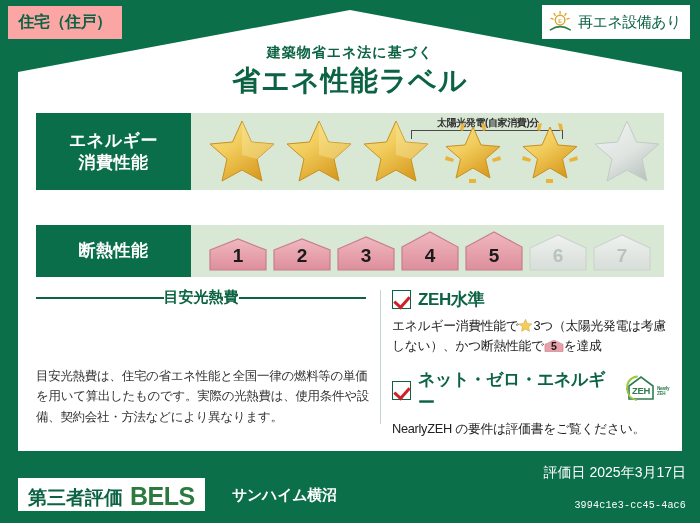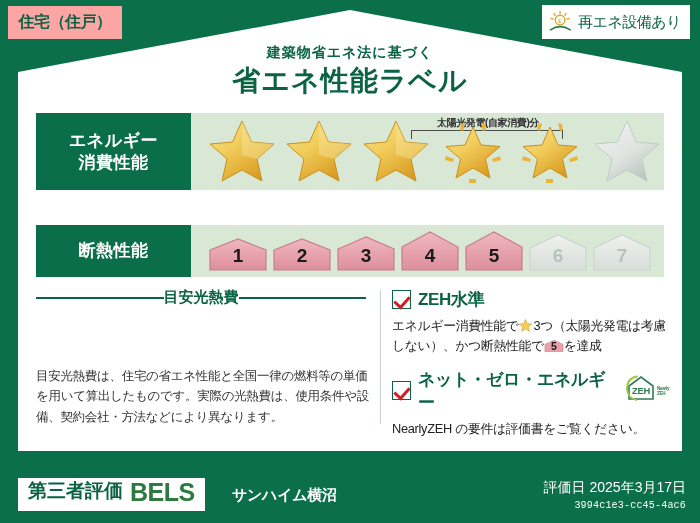--- a/index.html
+++ b/index.html
@@ -205,21 +205,21 @@
   }
   .zeh-block2 { margin-top: 12px; }
   .zeh-logo { width: 46px; height: 26px; flex: none; }
 
   
   .bels-badge {
     position: absolute;
     left: 18px; bottom: 12px;
     height: 33px;
     background: #ffffff;
-    display: flex; align-items: flex-start;
+    display: flex; align-items: flex-end;
     padding: 0 10px;
   }
   .bels-badge .ja {
     color: #0b6343; font-size: 19px; font-weight: bold; letter-spacing: 0px;
   }
   .bels-badge .en {
     color: #2c7a3f; font-size: 25px; font-weight: bold;
     margin-left: 7px; letter-spacing: -0.5px;
   }
   .bldg-name {
@@ -227,21 +227,21 @@
     left: 232px; bottom: 18px;
     color: #ffffff; font-size: 15px; font-weight: bold;
     letter-spacing: -0.3px;
   }
   .foot-right {
     position: absolute; right: 14px; bottom: 12px;
     text-align: right; color: #ffffff;
   }
   .foot-right .date { font-size: 14px; font-weight: normal; margin-left: 27px; }
   .foot-right .uid {
-    font-size: 10px; margin-top: 3px;
+    font-size: 10px; margin-top: 18px;
     font-family: "Liberation Mono", "DejaVu Sans Mono", monospace;
     letter-spacing: 0.2px;
   }
 </style>
 </head>
 <body>
 
 <div id="label">
 
   <div class="sheet-peak"></div>

